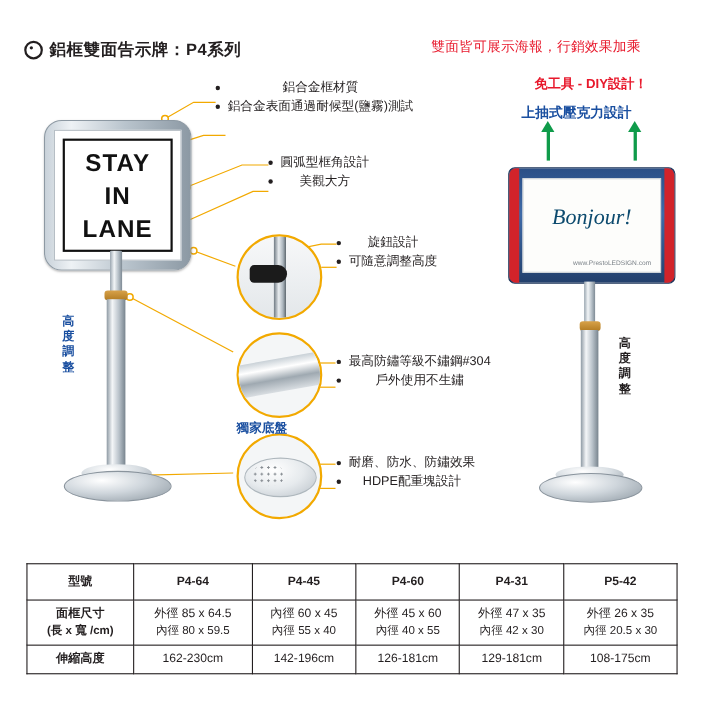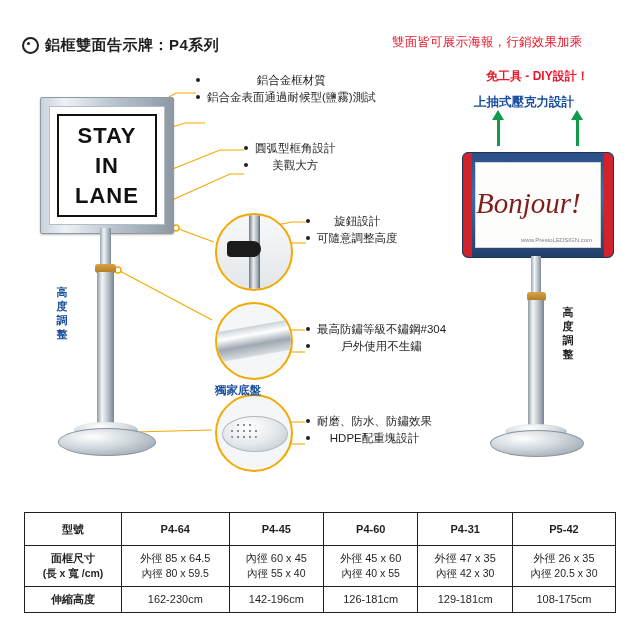--- a/index.html
+++ b/index.html
@@ -90,26 +90,26 @@
   .arrow-stem {
     position: absolute;
     width: 3px;
     background: #0f9b4a;
   }
 
   
   .sign-frame {
     position: absolute;
     left: 40px;
-    top: 97px;
+    top: 109px;
     width: 132px;
     height: 135px;
     background: linear-gradient(to right, #c9d2da 0%, #eef2f5 18%, #b9c4cd 55%, #8c99a4 100%);
     border: 1px solid #8d99a3;
-    border-radius: 2px;
+    border-radius: 16px;
     box-shadow: 0 1px 2px rgba(0,0,0,.25);
   }
   .sign-face {
     position: absolute;
     left: 8px;
     top: 8px;
     right: 8px;
     bottom: 8px;
     background: #ffffff;
     border: 1px solid #b6bec5;
@@ -224,25 +224,25 @@
     right: 12px;
     bottom: 9px;
     background: #fdfdfb;
     border: 1px solid #cfd4d8;
   }
   .sign2-text {
     position: absolute;
     left: 0;
     right: 0;
     top: 24px;
-    text-align: left;
+    text-align: center;
     font-family: "Liberation Serif", serif;
     font-style: italic;
-    font-size: 29px;
-    color: #7f1d1d;
+    font-size: 20px;
+    color: #0c4a6e;
   }
   .sign2-url {
     position: absolute;
     right: 8px;
     bottom: 4px;
     font-size: 6px;
     color: #7b8288;
   }
   .pole2-upper {
     position: absolute;

